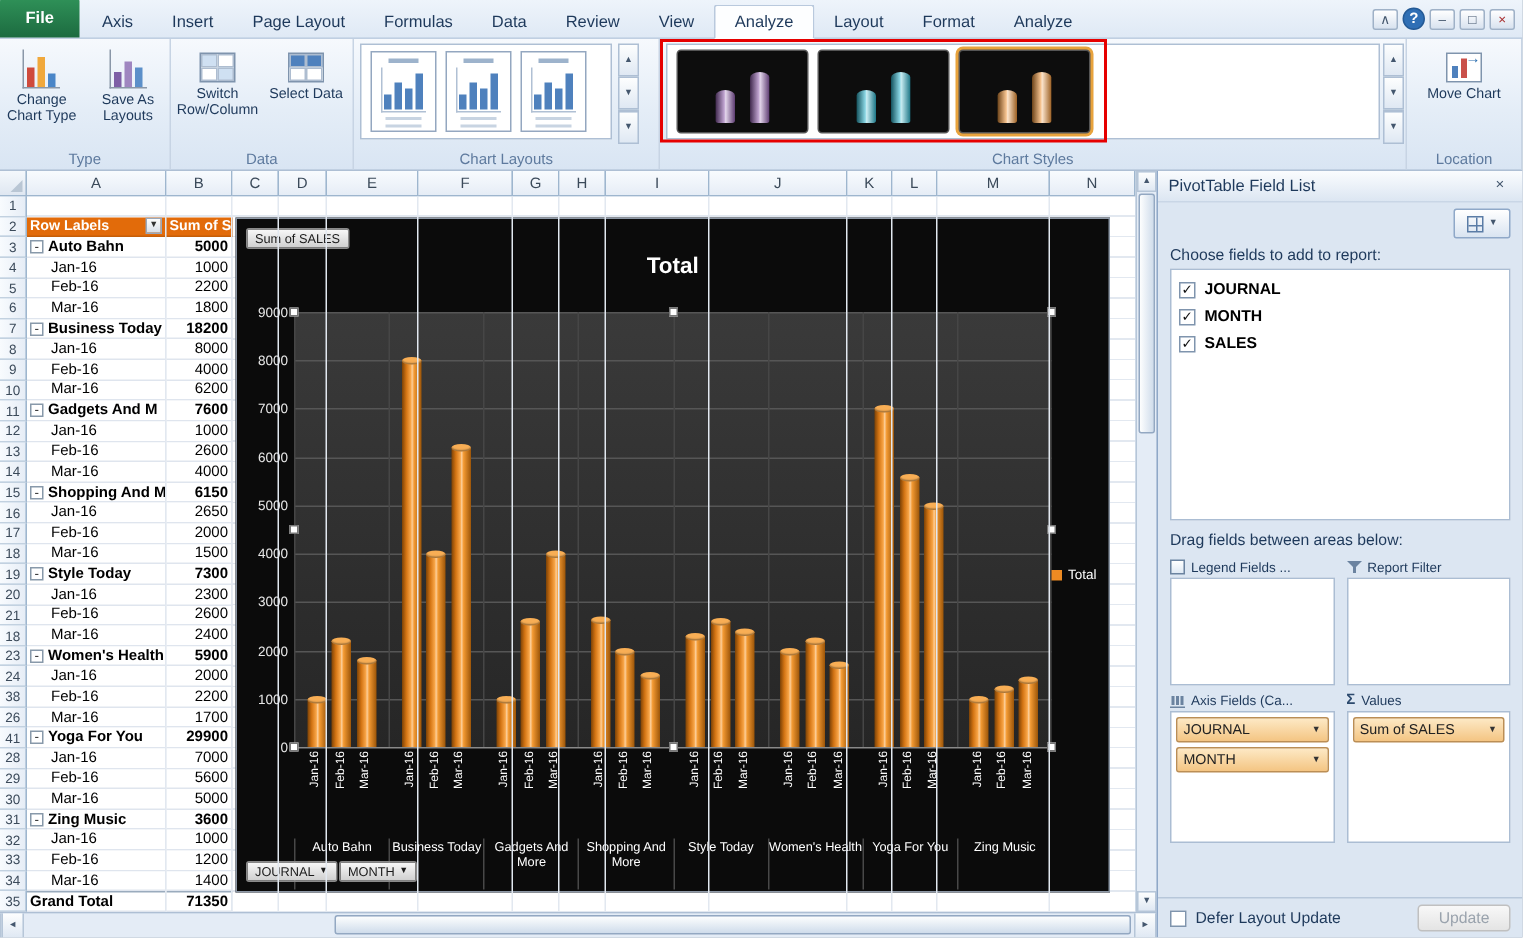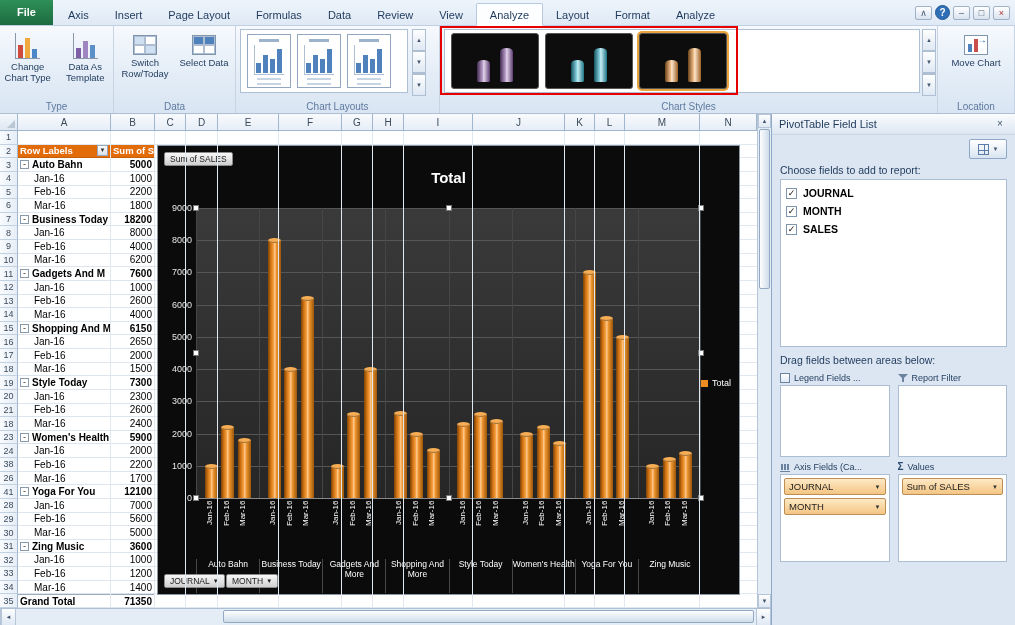--- a/index.html
+++ b/index.html
@@ -179,34 +179,34 @@
             <i></i>
           </span>
         <span class="blabel">Change Chart Type</span>
       </div>
       <div class="bigbtn">
         <span class="ic-frame icB">
             <i></i>
             <i></i>
             <i></i>
           </span>
-        <span class="blabel">Data As Template</span>
+        <span class="blabel">Save As Layouts</span>
       </div>
       <div class="rgroup-label">Type</div>
     </div>
 
     <div class="rgroup" style="left:114px;width:122px">
       <div class="bigbtn">
         <span class="ic-grid icC">
             <span></span>
             <span></span>
             <span></span>
             <span></span>
           </span>
-        <span class="blabel">Switch Row/Today</span>
+        <span class="blabel">Switch Row/Column</span>
       </div>
       <div class="bigbtn">
         <span class="ic-grid icD">
             <span></span>
             <span></span>
             <span></span>
             <span></span>
           </span>
         <span class="blabel">Select Data</span>
       </div>
@@ -455,21 +455,21 @@
         </div>
         <div class="pcell num pitem" style="grid-area: 25 / 2;">2200</div>
         <div class="pcell pitem" style="grid-area: 26 / 1;">
           <span>Mar-16</span>
         </div>
         <div class="pcell num pitem" style="grid-area: 26 / 2;">1700</div>
         <div class="pcell pgroup" style="grid-area: 27 / 1;">
           <span class="cbox">-</span>
           <span>Yoga For You</span>
         </div>
-        <div class="pcell num pgroup" style="grid-area: 27 / 2;">12100</div>
+        <div class="pcell num pgroup" style="grid-area: 27 / 2;">29900</div>
         <div class="pcell pitem" style="grid-area: 28 / 1;">
           <span>Jan-16</span>
         </div>
         <div class="pcell num pitem" style="grid-area: 28 / 2;">7000</div>
         <div class="pcell pitem" style="grid-area: 29 / 1;">
           <span>Feb-16</span>
         </div>
         <div class="pcell num pitem" style="grid-area: 29 / 2;">5600</div>
         <div class="pcell pitem" style="grid-area: 30 / 1;">
           <span>Mar-16</span>
@@ -754,15 +754,20 @@
           <span>Values</span>
         </div>
         <div class="area-box tall" id="areaBox3">
             <div class="fielditem">
               <span>Sum of SALES</span>
               <span class="dd">▼</span>
             </div>
           </div>
       </div>
     </div>
+    <div class="tp-footer">
+      <span class="checkbox"></span>
+      <span>Defer Layout Update</span>
+      <span class="update-btn">Update</span>
+    </div>
   </div>
 
 </div>
 
 </body></html>

